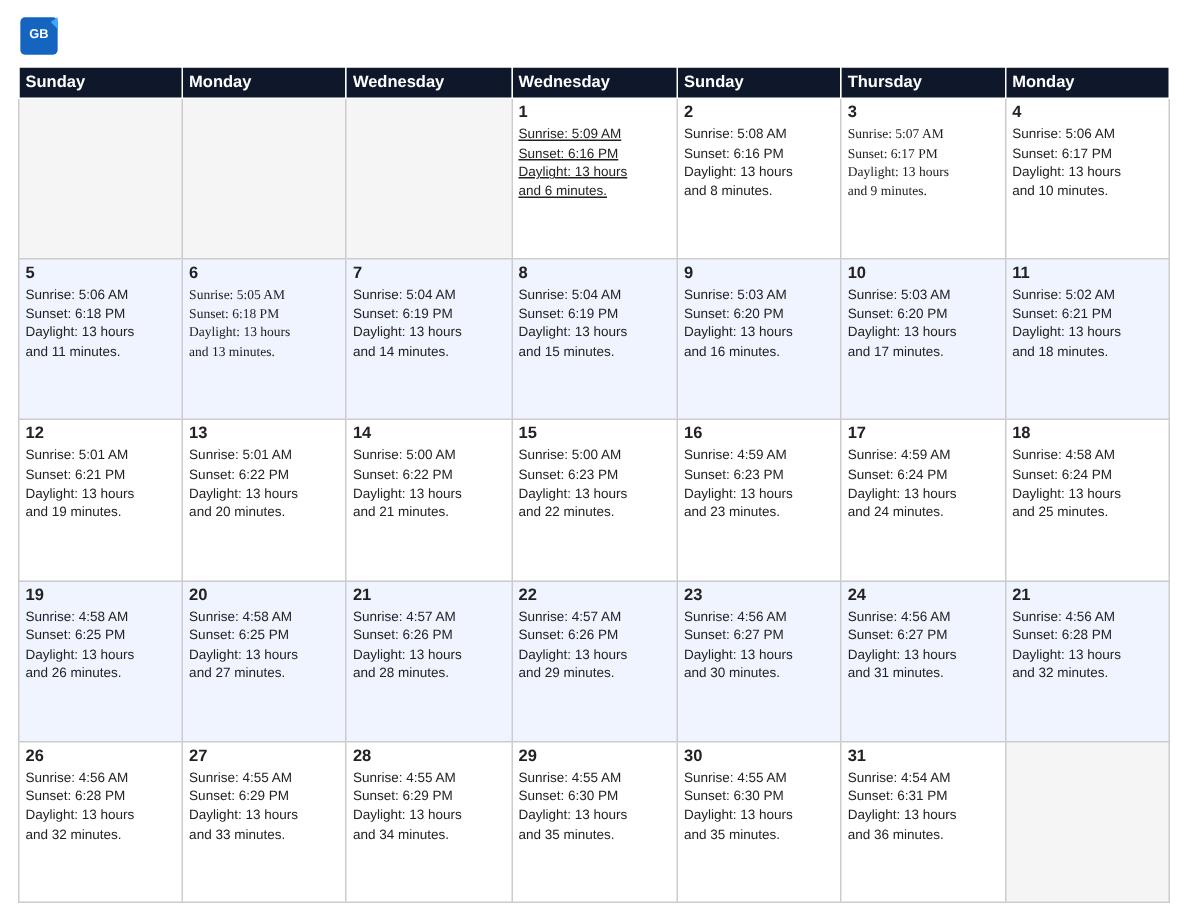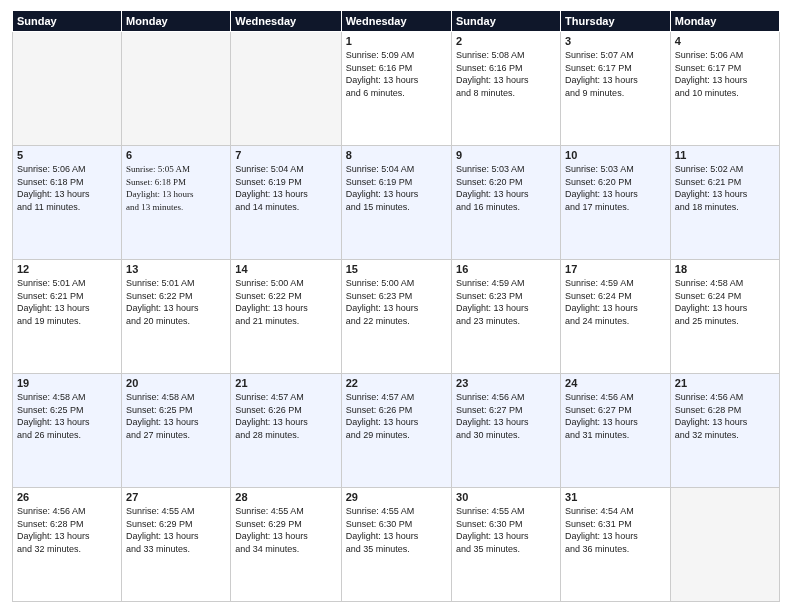--- a/index.html
+++ b/index.html
@@ -92,55 +92,72 @@
     .day-info {
       font-size: 9px;
       line-height: 1.4;
       color: #222;
     }
   </style>
 </head>
 <body>
 
 <div class="page">
+  <div class="header">
+    <div class="logo">
+      <svg class="logo-icon" viewBox="0 0 36 36" xmlns="http://www.w3.org/2000/svg">
+        <rect x="2" y="2" width="32" height="32" rx="4" fill="#1565c0"></rect>
+        <text x="18" y="20" text-anchor="middle" fill="white" font-size="11" font-weight="bold" font-family="Arial">GB</text>
+        <polygon points="28,6 34,2 34,12" fill="#42a5f5"></polygon>
+      </svg>
+      <div class="logo-text">
+        <div></div>
+        <div><span></span></div>
+      </div>
+    </div>
+    <div class="title-block">
+      <div class="month-title"></div>
+      <div class="subtitle"></div>
+    </div>
+  </div>
 
   <table class="calendar">
     <thead>
       <tr>
       <th>Sunday</th>
           <th>Monday</th>
           <th>Wednesday</th>
           <th>Wednesday</th>
           <th>Sunday</th>
           <th>Thursday</th>
           <th>Monday</th>
         </tr>
     </thead>
     <tbody id="calendar-body">
     <tr>
           <td class="empty"></td>
           <td class="empty"></td>
           <td class="empty"></td>
           <td>
             <span class="day-num">1</span>
-            <div class="day-info" style="white-space: pre-line;">Sunrise: 5:09 AM
+            <div class="day-info" style="white-space: pre-line; text-decoration: underline;">Sunrise: 5:09 AM
 Sunset: 6:16 PM
 Daylight: 13 hours
 and 6 minutes.</div>
           </td>
           <td>
             <span class="day-num">2</span>
             <div class="day-info" style="white-space: pre-line;">Sunrise: 5:08 AM
 Sunset: 6:16 PM
 Daylight: 13 hours
 and 8 minutes.</div>
           </td>
           <td>
             <span class="day-num">3</span>
-            <div class="day-info" style="white-space: pre-line;">Sunrise: 5:07 AM
+            <div class="day-info" style="white-space: pre-line; font-family: Liberation Serif, serif;">Sunrise: 5:07 AM
 Sunset: 6:17 PM
 Daylight: 13 hours
 and 9 minutes.</div>
           </td>
           <td>
             <span class="day-num">4</span>
             <div class="day-info" style="white-space: pre-line;">Sunrise: 5:06 AM
 Sunset: 6:17 PM
 Daylight: 13 hours
 and 10 minutes.</div>

